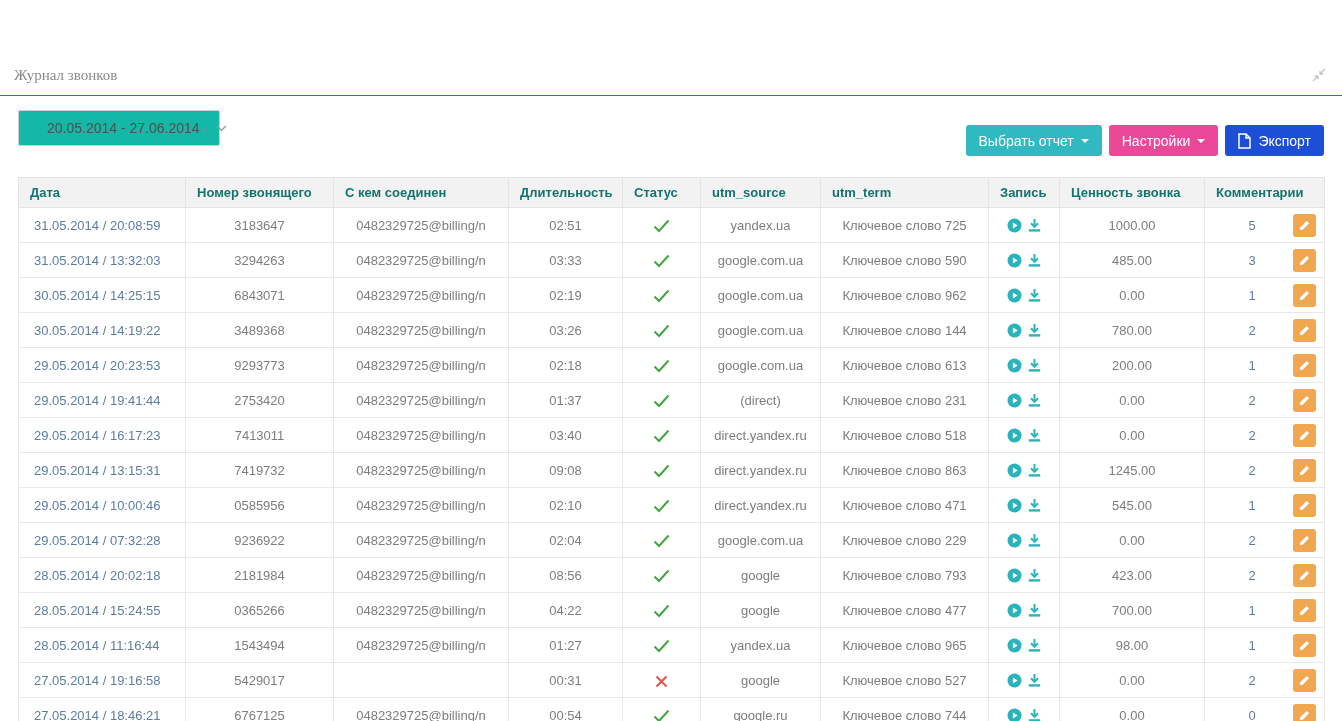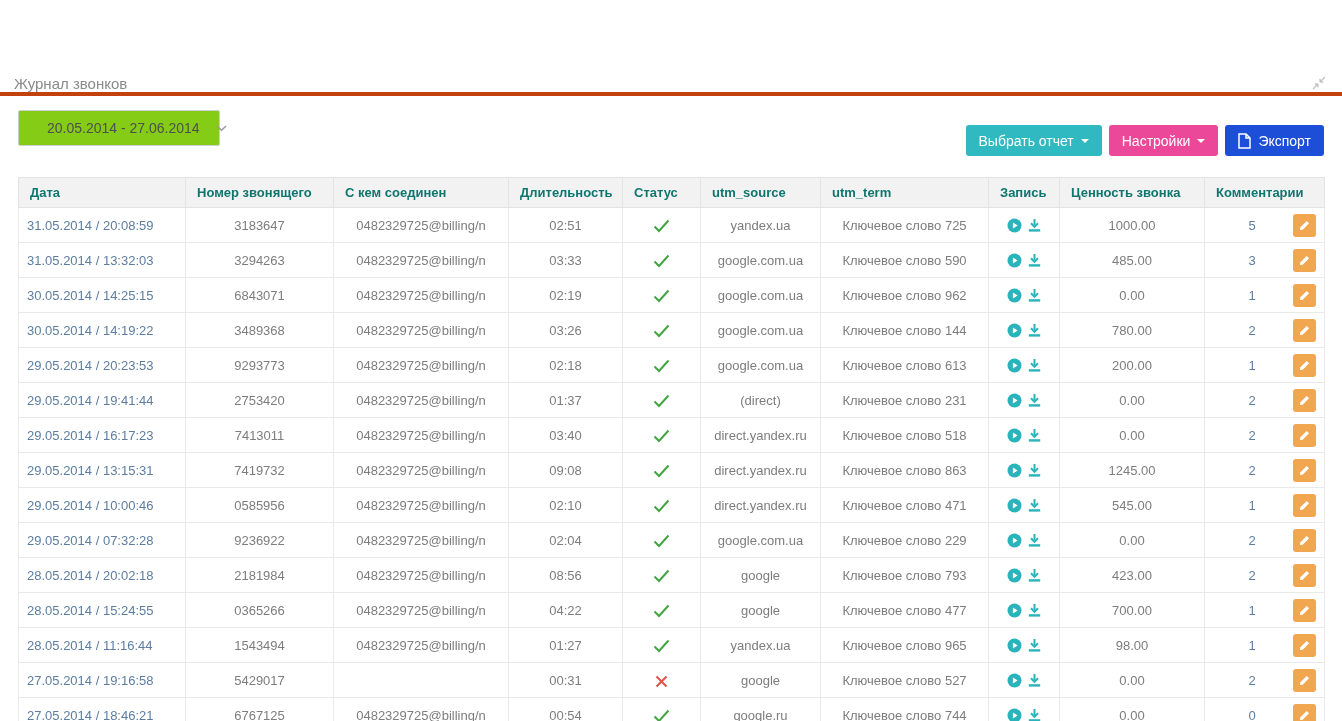--- a/index.html
+++ b/index.html
@@ -7,37 +7,38 @@
     margin: 0; padding: 0;
     width: 1342px; height: 721px;
     background: #fff;
     font-family: "Liberation Sans", sans-serif;
     overflow: hidden;
   }
   
   .panel-header {
     margin-top: 55px;
     height: 41px;
-    border-bottom: 4px solid #c2410c;
-    display: flex; align-items: flex-end; justify-content: space-between;
+    border-bottom: 1px solid #c2410c;
+    display: flex; align-items: center; justify-content: space-between;
     padding: 0 14px;
+    font-family: Liberation Serif, serif;
   }
   .panel-title { color: #8a8a8a; font-size: 15px; }
   .collapse-btn { background: none; border: none; padding: 2px; cursor: pointer; line-height: 0; }
 
   
   .toolbar {
     display: flex; justify-content: space-between; align-items: flex-start;
     padding: 14px 18px 0 18px;
   }
   .datepicker {
     width: 202px; height: 36px;
     border: 1px solid #cfcfcf; border-radius: 2px;
     display: flex; align-items: center; gap: 16px;
-    padding: 0 12px; cursor: pointer; background: #84cc16;
+    padding: 0 12px; cursor: pointer; background: #14b8a6;
   }
   .datepicker .dp-value { font-size: 14px; color: #4f4f4f; white-space: nowrap; }
   .datepicker .dp-chevron { margin-left: auto; line-height: 0; }
 
   .btn-group { display: flex; gap: 7px; margin-top: 15px; }
   .btn {
     height: 31px; border: none; border-radius: 3px;
     color: #fff; font-size: 14px; font-family: inherit;
     padding: 0 13px; display: flex; align-items: center; gap: 7px;
     cursor: pointer; white-space: nowrap;
@@ -60,21 +61,21 @@
     font-size: 13px; font-weight: bold; color: #0f766e;
     text-align: left; padding: 7px 11px;
   }
   tbody td {
     border: 1px solid #e9e9e9;
     font-size: 13px; color: #7d7d7d;
     height: 35px; padding: 0 6px;
     overflow: hidden; white-space: nowrap;
   }
   td.center { text-align: center; }
-  td.date-cell { padding-left: 8px; }
+  td.date-cell { padding-left: 15px; }
   td.date-cell a, a.comment-count {
     color: #5c7da1; text-decoration: none; cursor: pointer;
   }
   .record-icons { display: inline-flex; align-items: center; gap: 5px; vertical-align: middle; }
   .record-icons svg { cursor: pointer; display: block; }
   .comments-inner { display: flex; align-items: center; }
   .comments-inner .comment-count { flex: 1; text-align: center; }
   .edit-btn {
     width: 23px; height: 23px; flex: 0 0 23px;
     background: #f0a750; border: none; border-radius: 3px;

